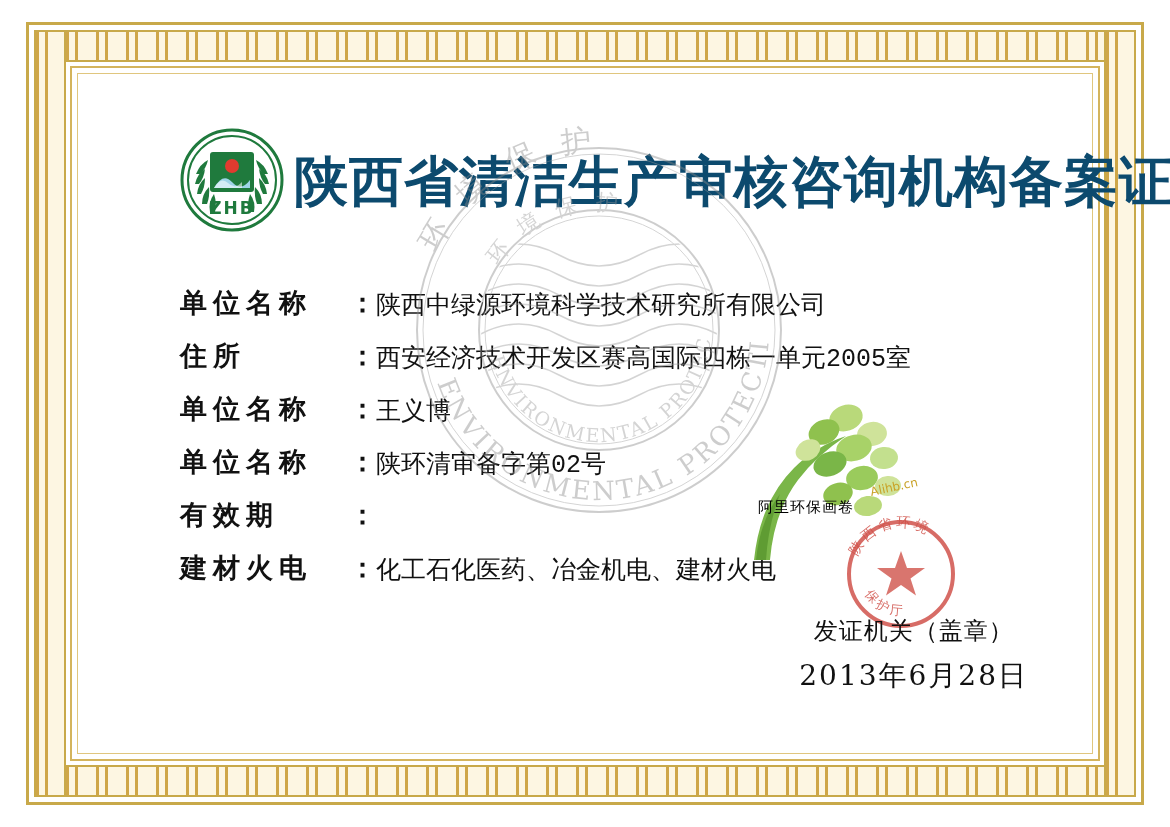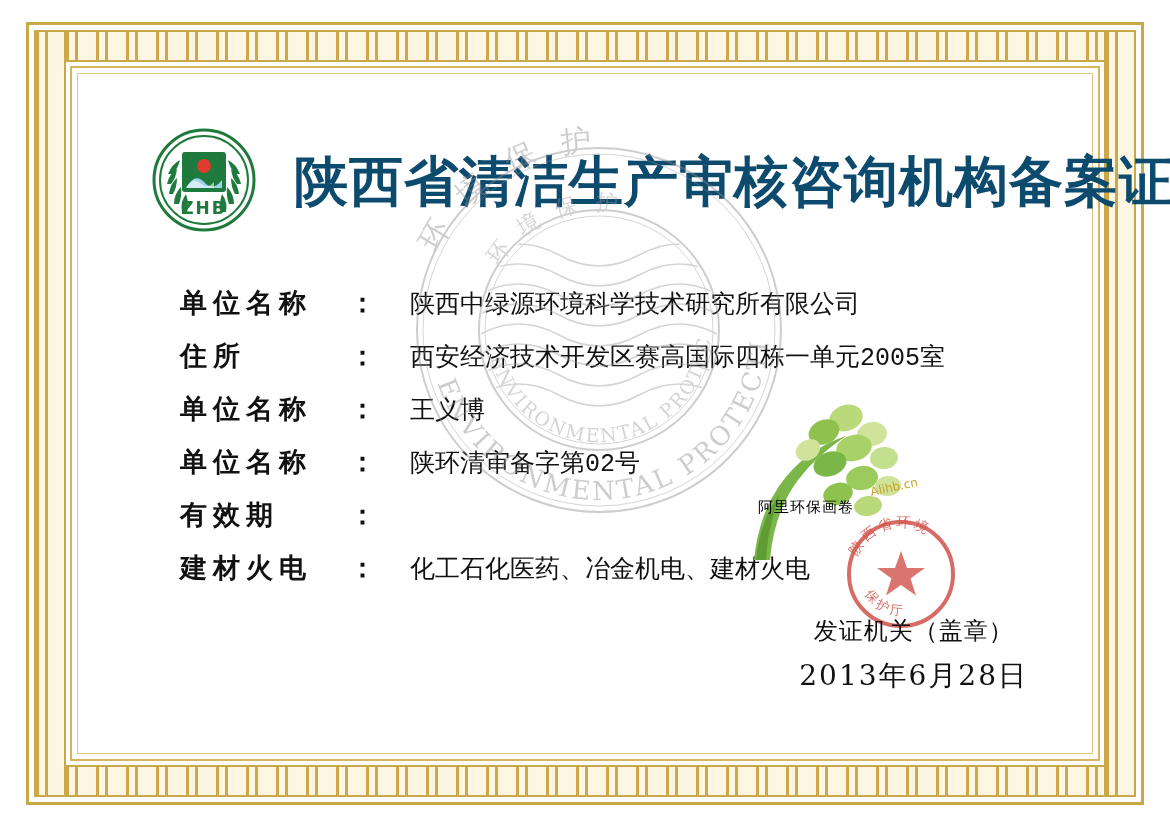--- a/index.html
+++ b/index.html
@@ -97,21 +97,21 @@
   
   .header {
     position: absolute;
     left: 0;
     top: 30px;
     width: 100%;
     height: 130px;
   }
   .emblem {
     position: absolute;
-    left: 68px;
+    left: 96px;
     top: 18px;
     width: 104px;
     height: 104px;
   }
   .emblem svg { display: block; }
 
   .cert-title {
     position: absolute;
     left: 210px;
     top: 36px;
@@ -125,24 +125,23 @@
 
   
   .fields {
     position: absolute;
     left: 96px;
     top: 205px;
     width: 840px;
   }
   .field-row {
     display: flex;
-    align-items: center;
+    align-items: flex-end;
     margin-bottom: 17px;
     height: 36px;
-    gap: 34px;
   }
   .field-label {
     width: 196px;
     flex: 0 0 196px;
     font-family: "DejaVu Sans", "Liberation Sans", sans-serif;
     font-size: 27px;
     font-weight: bold;
     color: #111111;
     display: flex;
     justify-content: space-between;

